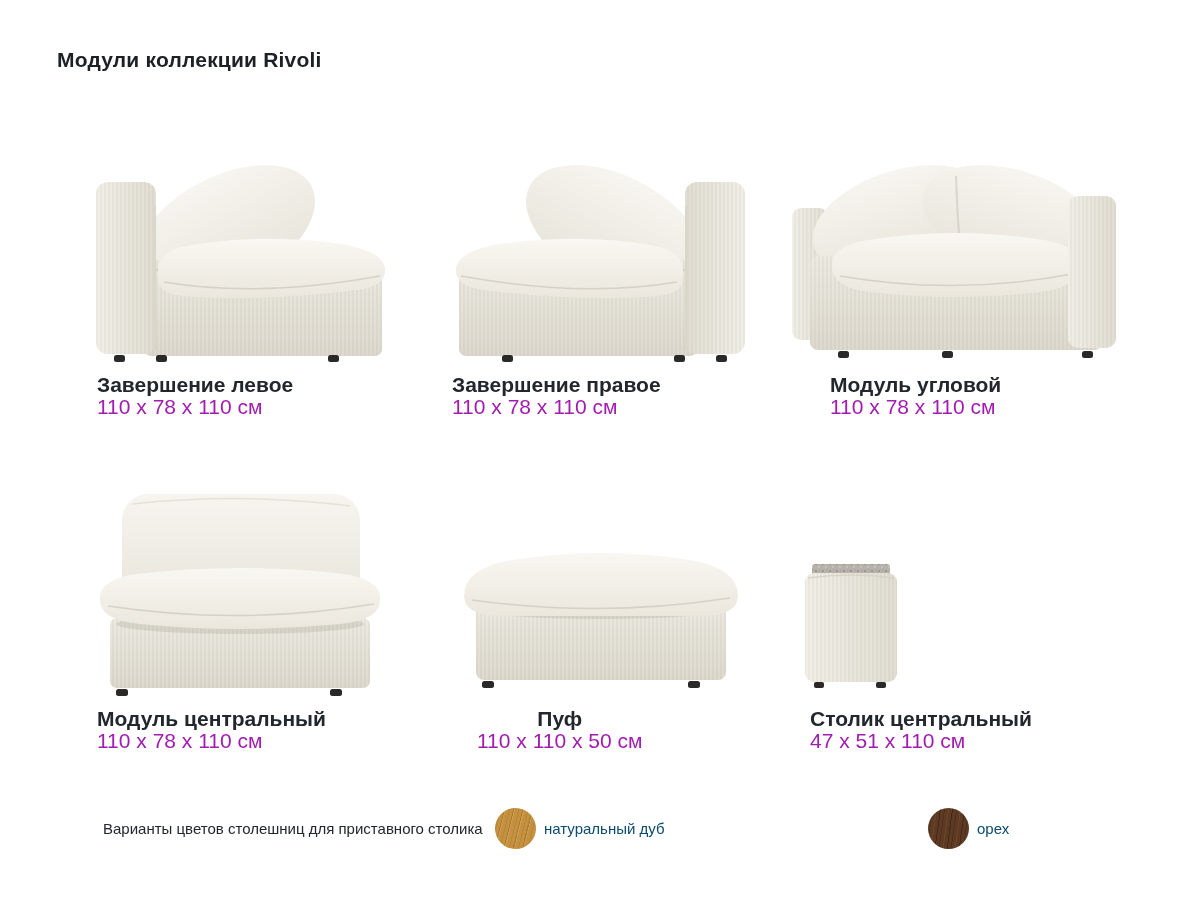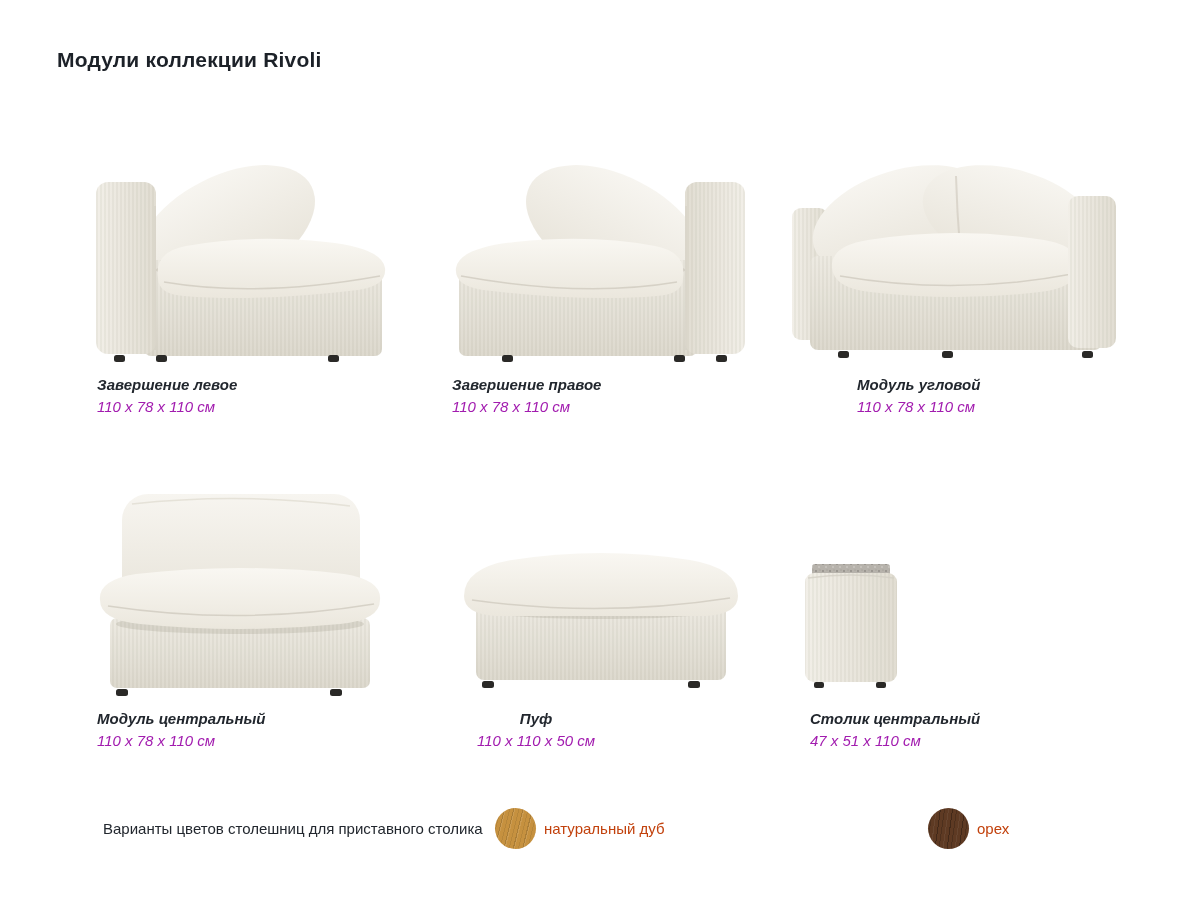--- a/index.html
+++ b/index.html
@@ -16,21 +16,21 @@
   .title {
     position: absolute;
     left: 57px;
     top: 48px;
     font-size: 21px;
     font-weight: 700;
     letter-spacing: 0.2px;
     color: #1c2128;
   }
   .img-box { position: absolute; }
-  .label { position: absolute; font-size: 15px; line-height: 22px; font-style: italic; }
+  .label { position: absolute; font-size: 21px; line-height: 22px; }
   .label .p-name { font-weight: 700; color: #22272e; }
   .label .p-dims { font-weight: 400; color: #a21caf; }
 
   .legend-label {
     position: absolute;
     left: 103px;
     top: 818px;
     font-size: 15px;
     line-height: 21px;
     font-weight: 400;
@@ -64,21 +64,21 @@
   .swatch.grain-black::after {
     background: repeating-linear-gradient(118deg,
       rgba(255,255,255,0.06) 0 1px, transparent 1px 4px);
   }
   .swatch.grain-walnut::after {
     background: repeating-linear-gradient(98deg,
       rgba(0,0,0,0.30) 0 1px, transparent 1px 4px,
       rgba(0,0,0,0.18) 4px 5px, transparent 5px 8px,
       rgba(255,255,255,0.06) 8px 9px, transparent 9px 12px);
   }
-  .opt-name { font-size: 15px; font-weight: 400; color: #c2410c; white-space: nowrap; }
+  .opt-name { font-size: 15px; font-weight: 400; color: #0c4a6e; white-space: nowrap; }
   svg { display: block; }
 </style>
 </head>
 <body>
 
 <div class="page">
 
   <svg width="0" height="0" style="position:absolute" aria-hidden="true">
     <defs>
       <linearGradient id="gCush" x1="0" y1="0" x2="0" y2="1">
@@ -207,21 +207,21 @@
   </div>
 
   <div class="label" style="left:97px; top:374px;">
     <div class="p-name">Завершение левое</div>
     <div class="p-dims">110 x 78 x 110 см</div>
   </div>
   <div class="label" style="left:452px; top:374px;">
     <div class="p-name">Завершение правое</div>
     <div class="p-dims">110 x 78 x 110 см</div>
   </div>
-  <div class="label" style="left:857px; top:374px;">
+  <div class="label" style="left:830px; top:374px;">
     <div class="p-name">Модуль угловой</div>
     <div class="p-dims">110 x 78 x 110 см</div>
   </div>
   <div class="label" style="left:97px; top:708px;">
     <div class="p-name">Модуль центральный</div>
     <div class="p-dims">110 x 78 x 110 см</div>
   </div>
   <div class="label" style="left:477px; top:708px;text-align:center;">
     <div class="p-name">Пуф</div>
     <div class="p-dims">110 x 110 x 50 см</div>

